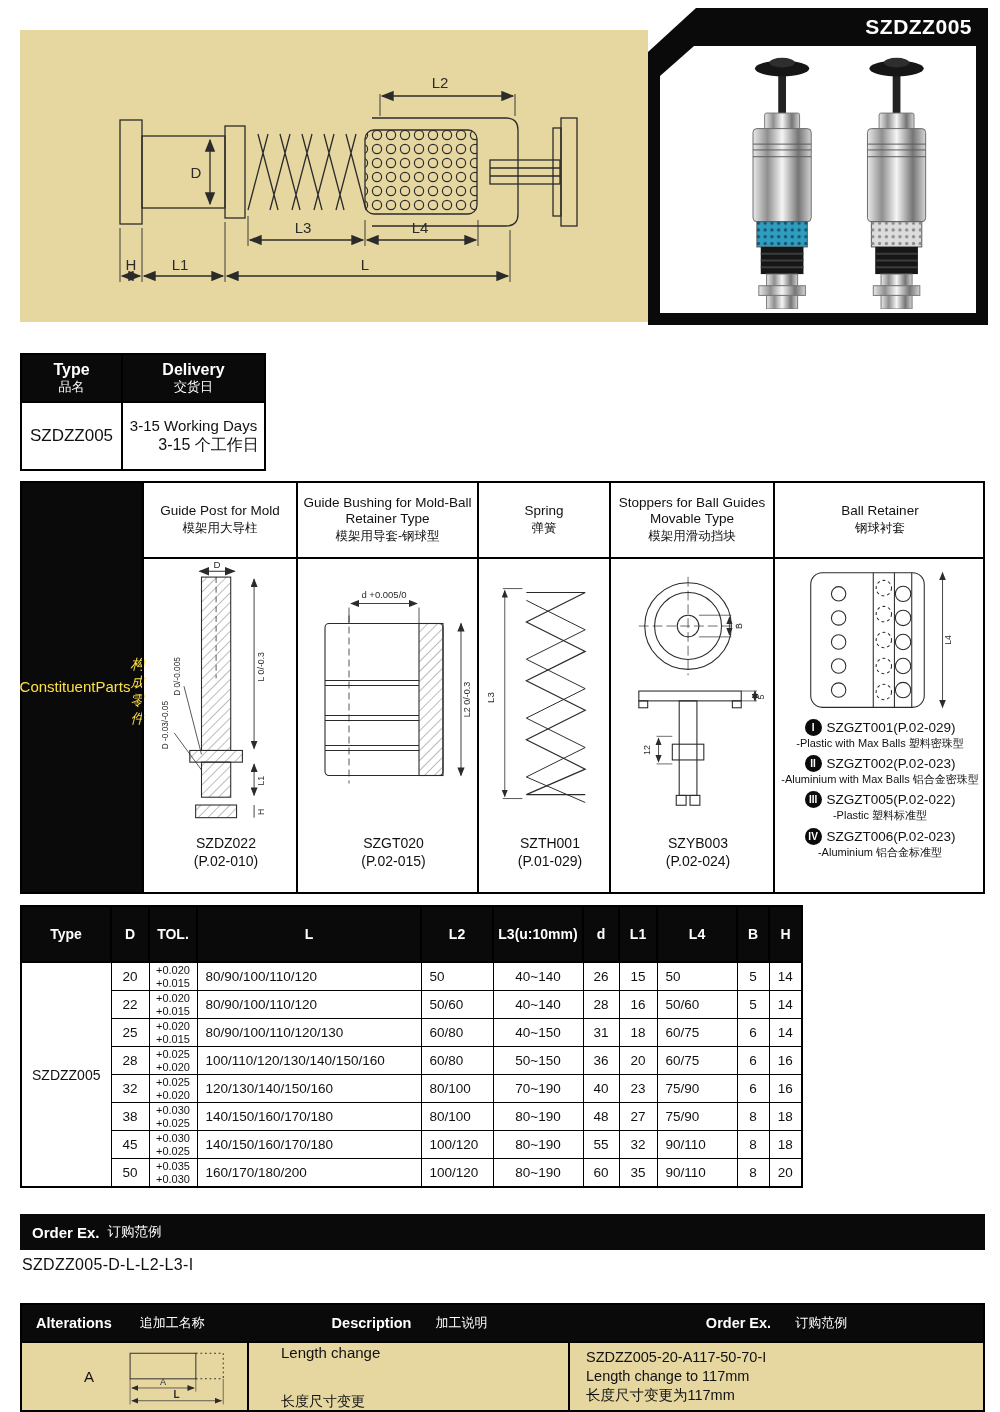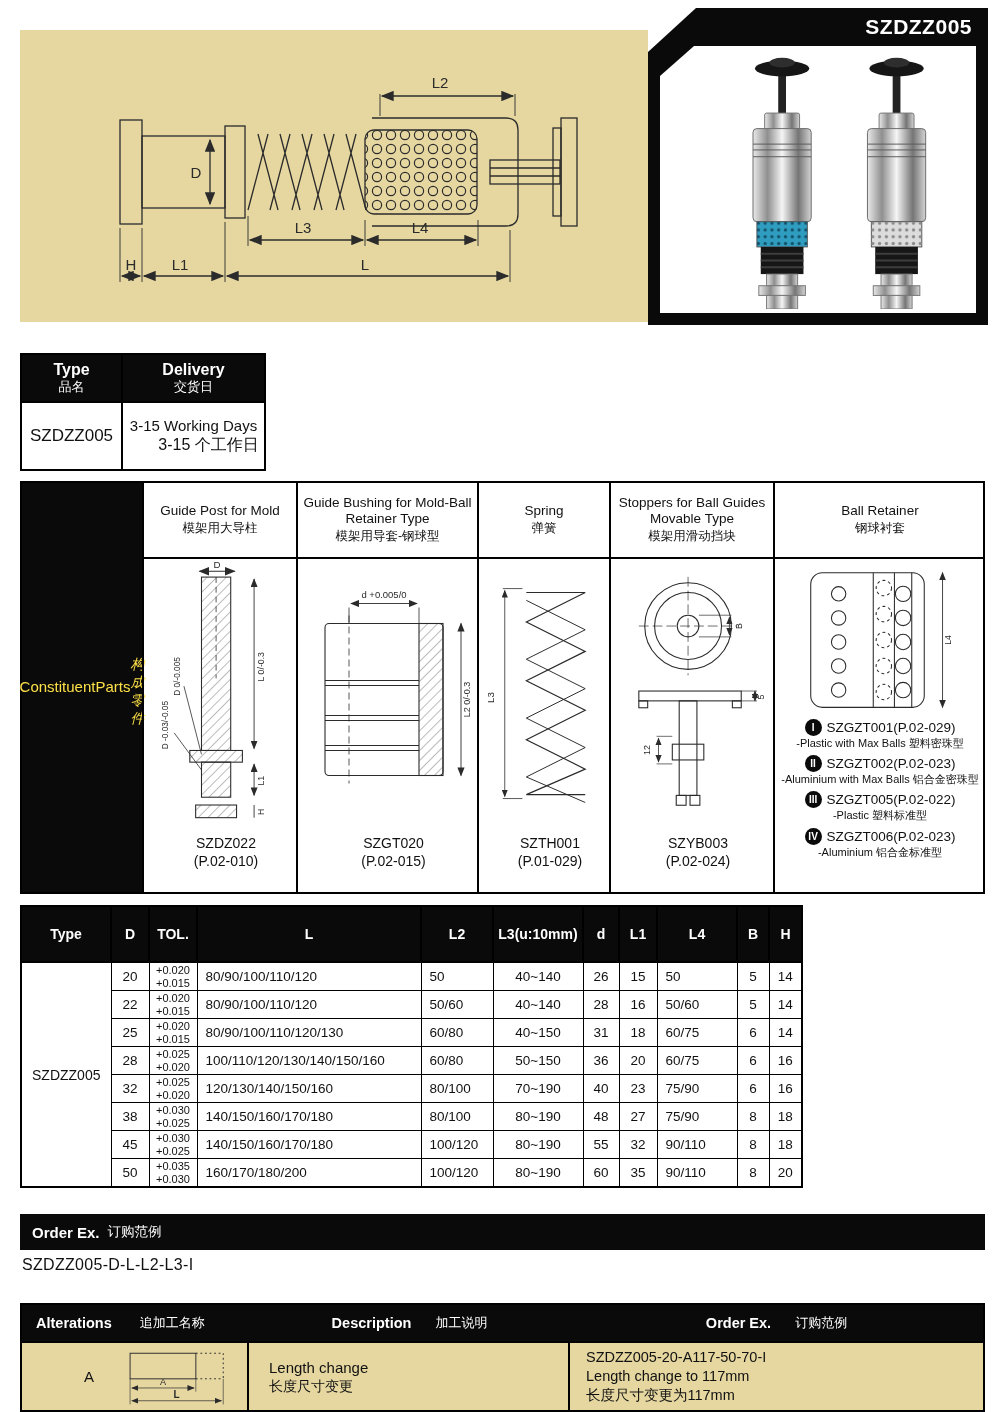--- a/index.html
+++ b/index.html
@@ -73,21 +73,21 @@
   .alt-head>div{display:flex;align-items:center;box-sizing:border-box;text-align:center;}
   .alt-h1{width:227px;padding-left:14px;gap:28px;}
   .alt-h2{width:321px;justify-content:center;gap:24px;}
   .alt-h3{flex:1;justify-content:center;gap:24px;}
   .alt-head .en{font-size:14.5px;font-weight:bold;}
   .alt-head .zh{font-size:13px;}
   .alt-row{display:flex;background:#e6d7a1;height:67px;border-top:2px solid #000;}
   .alt-row>div{box-sizing:border-box;}
   .alt-c1{width:227px;border-right:2px solid #000;display:flex;align-items:center;padding-left:62px;gap:16px;}
   .alt-c1 .code{font-size:15px;}
-  .alt-c2{width:321px;border-right:2px solid #000;display:flex;flex-direction:column;justify-content:center;padding-left:20px;}
+  .alt-c2{width:321px;border-right:2px solid #000;display:flex;flex-direction:column;justify-content:space-between;padding-left:32px;}
   .alt-c2 .en{font-size:15px;line-height:1.3;}
   .alt-c2 .zh{font-size:14px;line-height:1.3;}
   .alt-c3{flex:1;display:flex;flex-direction:column;justify-content:center;padding-left:16px;}
   .alt-c3 div{font-size:14.5px;line-height:1.3;}
 </style>
 </head>
 <body>
 
 <div class="abs beige-panel">
   <svg width="628" height="292" viewBox="0 0 628 292">

